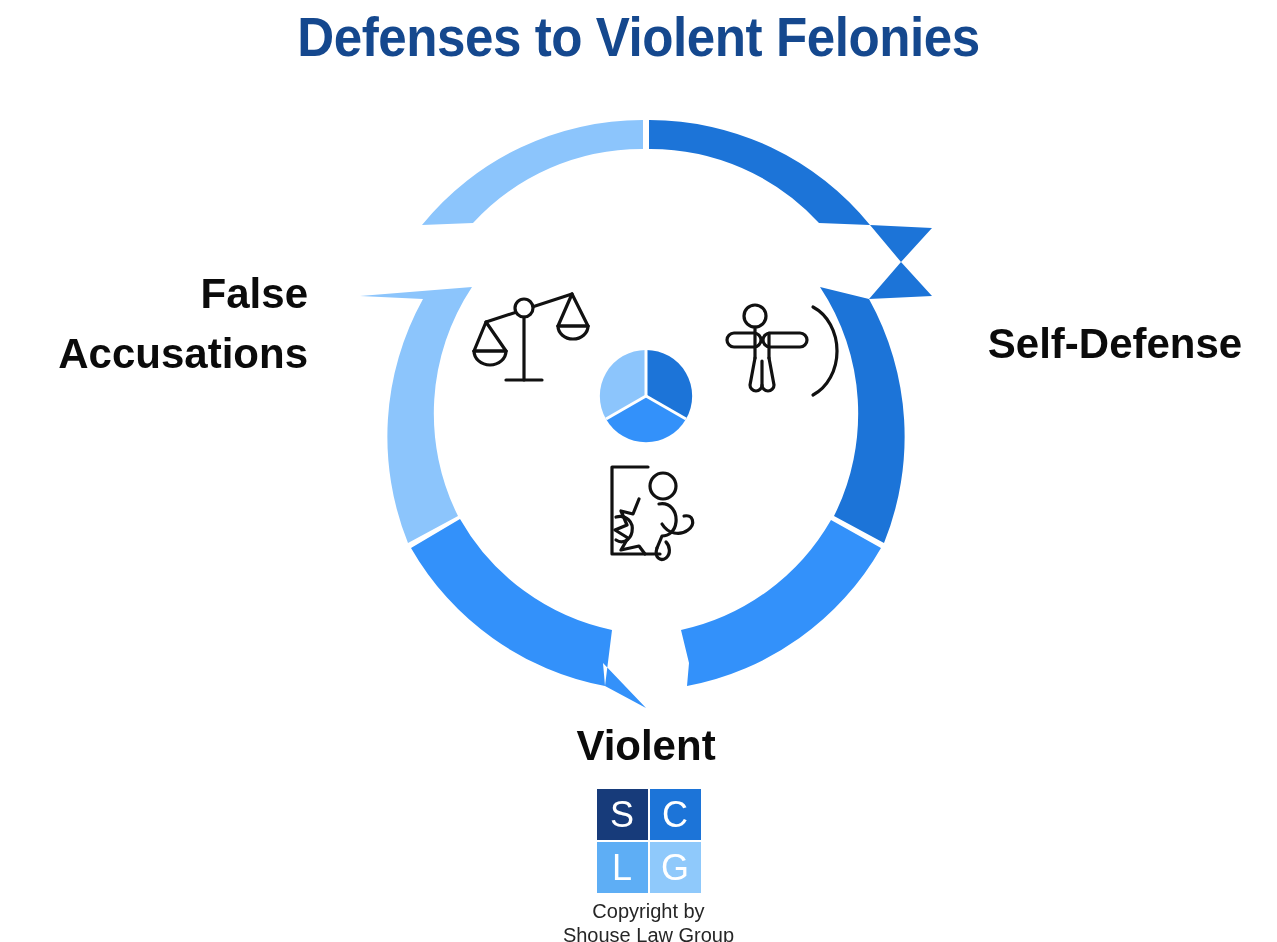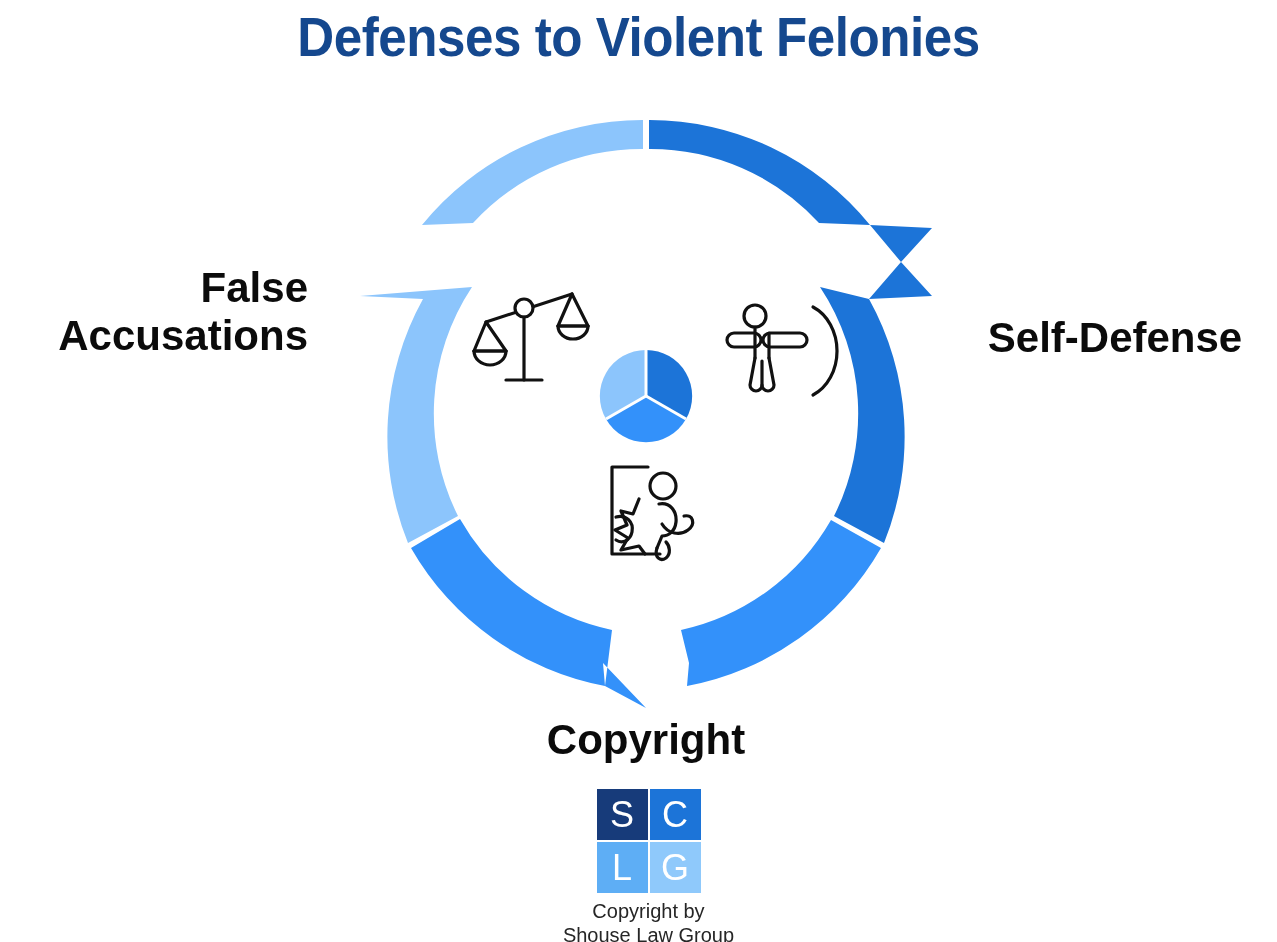--- a/index.html
+++ b/index.html
@@ -40,21 +40,21 @@
     width: 1277px;
     height: 942px;
   }
 
   .ring-label {
     position: absolute;
     font-family: "Liberation Sans", sans-serif;
     font-weight: bold;
     color: #0b0b0b;
     font-size: 42px;
-    line-height: 48px;
+    line-height: 60px;
     white-space: pre-line;
   }
 
   #label-false-accusations {
     left: 8px;
     top: 264px;
     width: 300px;
     text-align: right;
   }
 
@@ -246,21 +246,21 @@
 
     <path d="M 12 55 C 22 52 30 60 28 70 C 26 79 18 82 12 78"></path>
   </g>
 </svg>
 
 <div class="ring-label" id="label-false-accusations">False
 Accusations</div>
 
 <div class="ring-label" id="label-self-defense">Self-Defense</div>
 
-<div class="ring-label" id="label-accident">Copyright</div>
+<div class="ring-label" id="label-accident">Violent</div>
 
 <div id="logo-block">
   <div id="logo-grid">
     <div class="logo-cell" id="logo-cell-s">S</div>
     <div class="logo-cell" id="logo-cell-c">C</div>
     <div class="logo-cell" id="logo-cell-l">L</div>
     <div class="logo-cell" id="logo-cell-g">G</div>
   </div>
   <div id="copyright">Copyright by
 Shouse Law Group</div>

